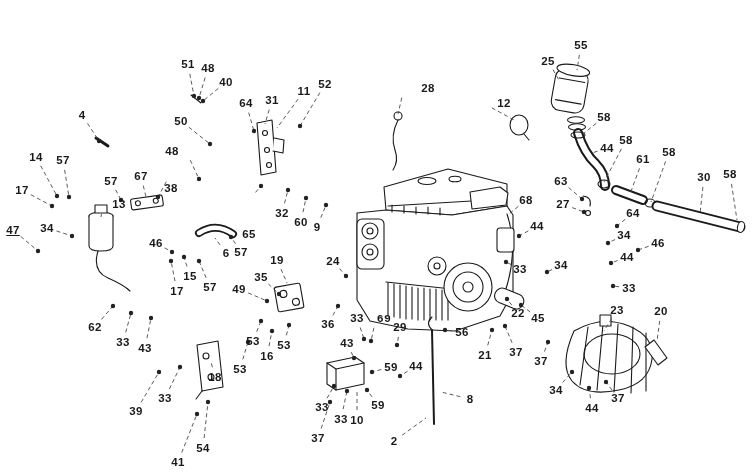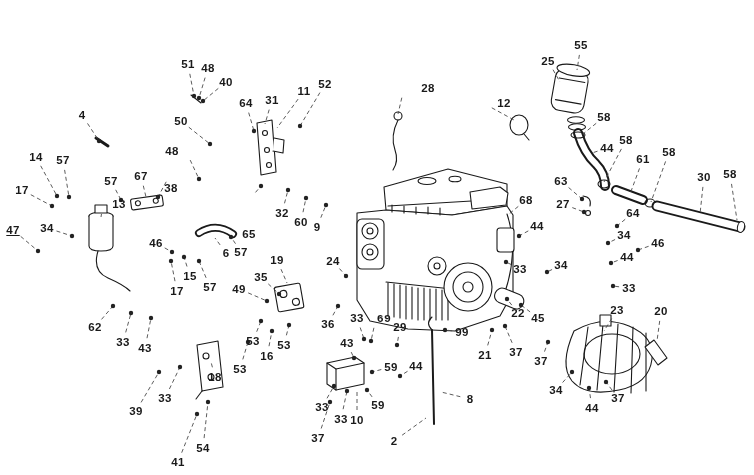--- a/index.html
+++ b/index.html
@@ -422,21 +422,21 @@
       <div class="callout" style="left: 136px; top: 411px; color: rgb(26, 26, 26);">39</div>
       <div class="callout" style="left: 165px; top: 398px; color: rgb(26, 26, 26);">33</div>
       <div class="callout" style="left: 178px; top: 462px; color: rgb(26, 26, 26);">41</div>
       <div class="callout" style="left: 203px; top: 448px; color: rgb(26, 26, 26);">54</div>
       <div class="callout" style="left: 357px; top: 318px; color: rgb(26, 26, 26);">33</div>
       <div class="callout" style="left: 384px; top: 318px; color: rgb(26, 26, 26); font-family: Liberation Mono, monospace;">69</div>
       <div class="callout" style="left: 400px; top: 327px; color: rgb(26, 26, 26);">29</div>
       <div class="callout" style="left: 347px; top: 343px; color: rgb(26, 26, 26);">43</div>
       <div class="callout" style="left: 391px; top: 367px; color: rgb(26, 26, 26);">59</div>
       <div class="callout" style="left: 416px; top: 366px; color: rgb(26, 26, 26);">44</div>
-      <div class="callout" style="left: 462px; top: 332px; color: rgb(26, 26, 26);">99</div>
+      <div class="callout" style="left: 462px; top: 332px; color: rgb(26, 26, 26);">56</div>
       <div class="callout" style="left: 485px; top: 355px; color: rgb(26, 26, 26);">21</div>
       <div class="callout" style="left: 516px; top: 352px; color: rgb(26, 26, 26);">37</div>
       <div class="callout" style="left: 541px; top: 361px; color: rgb(26, 26, 26);">37</div>
       <div class="callout" style="left: 470px; top: 399px; color: rgb(26, 26, 26);">8</div>
       <div class="callout" style="left: 322px; top: 407px; color: rgb(26, 26, 26);">33</div>
       <div class="callout" style="left: 341px; top: 419px; color: rgb(26, 26, 26);">33</div>
       <div class="callout" style="left: 357px; top: 420px; color: rgb(26, 26, 26);">10</div>
       <div class="callout" style="left: 378px; top: 405px; color: rgb(26, 26, 26);">59</div>
       <div class="callout" style="left: 318px; top: 438px; color: rgb(26, 26, 26);">37</div>
       <div class="callout" style="left: 394px; top: 441px; color: rgb(26, 26, 26);">2</div>

